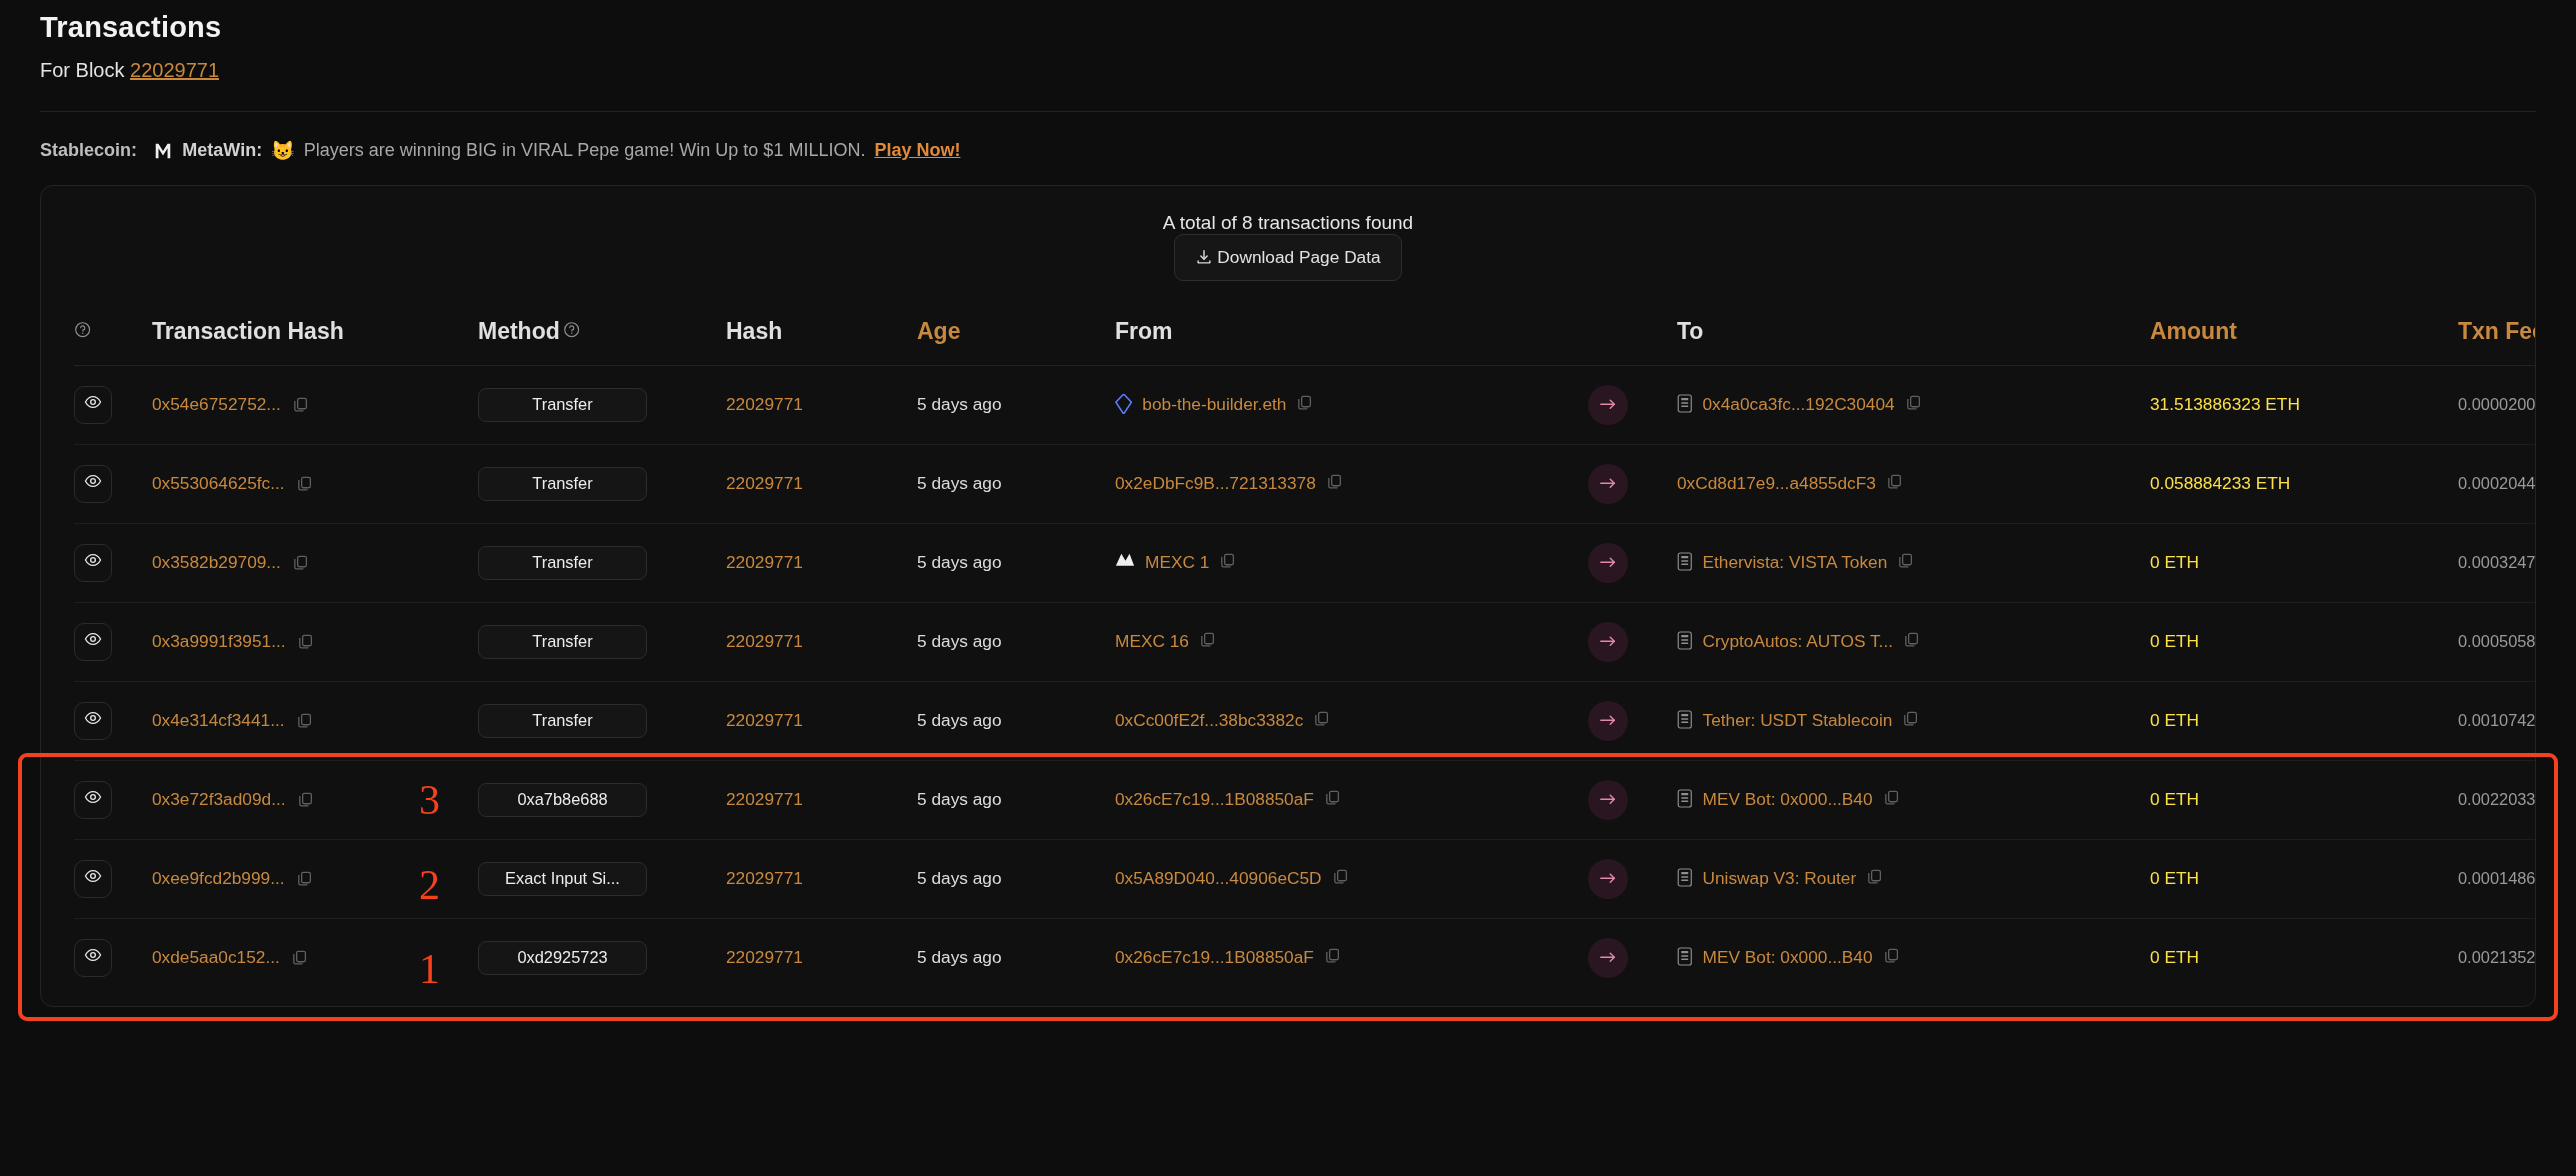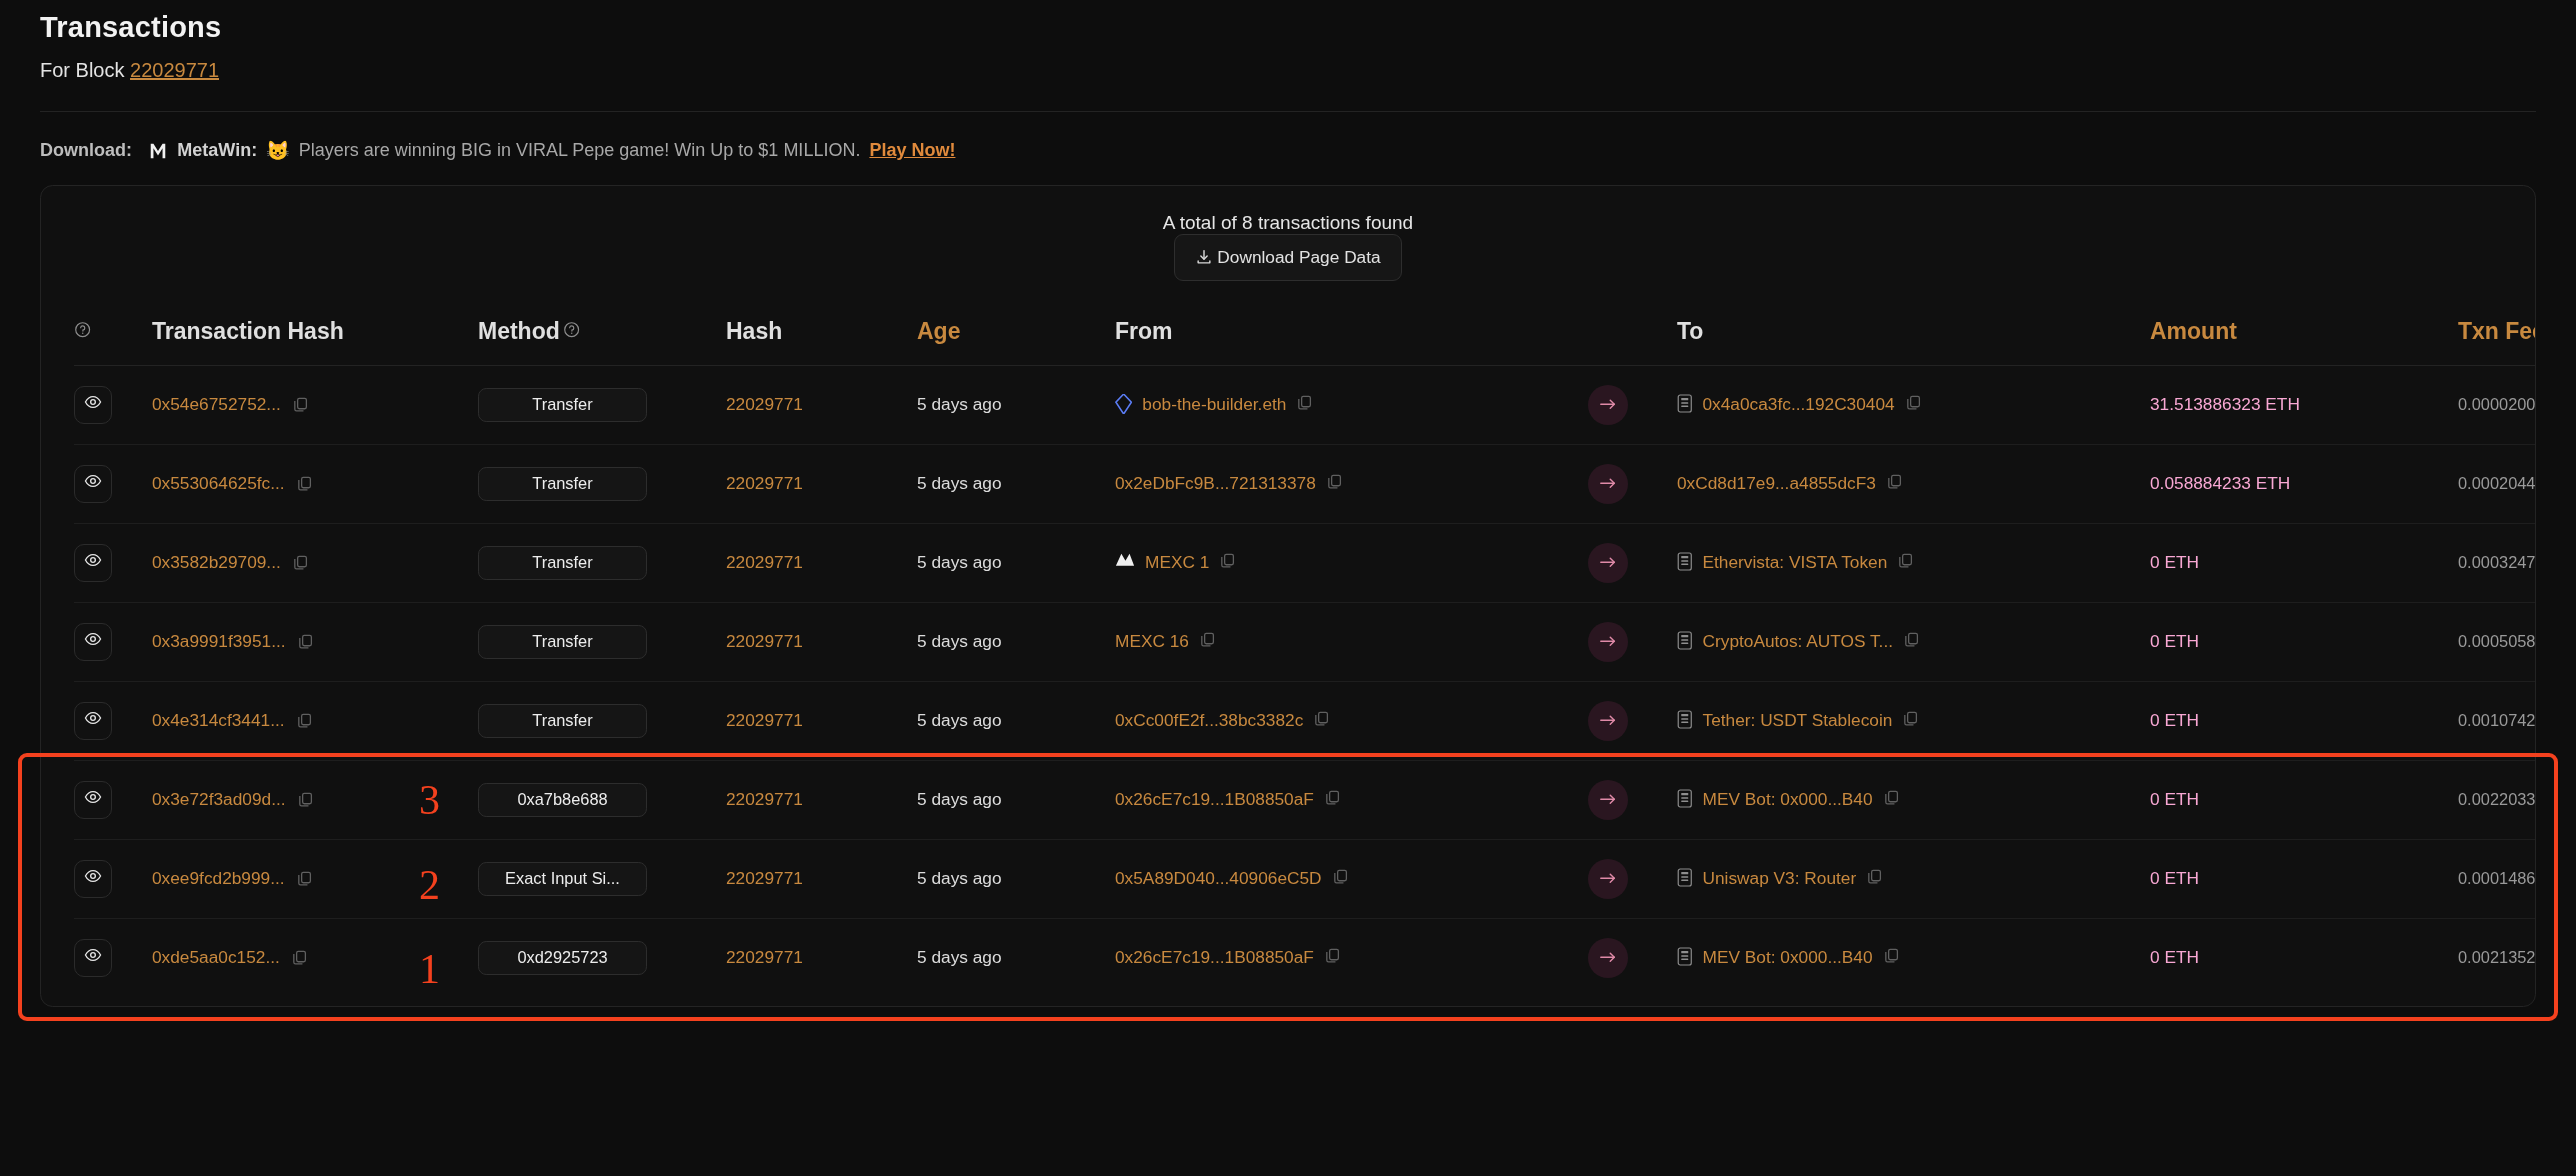--- a/index.html
+++ b/index.html
@@ -106,21 +106,21 @@
     background: #151515; color: #ededed; font-size: 16.4px;
     overflow: hidden; text-overflow: ellipsis; white-space: nowrap;
     cursor: pointer;
   }
   .age { color: #dcdcdc; }
   .addr-cell { display: flex; align-items: flex-start; gap: 10px; }
   .arrow-circle {
     width: 40px; height: 40px; border-radius: 50%;
     background: #2a1620; display:flex; align-items:center; justify-content:center;
   }
-  .amount { color: #f9a8d4; }
+  .amount { color: #fde047; }
   .fee { color: #9a9a9a; font-size: 16.4px; }
 
   .ens-ico, .contract-ico, .mexc-ico { display:inline-flex; flex: 0 0 auto; }
 
   
   .anno-box {
     position: absolute;
     border: 4.6px solid #f4411e;
     border-radius: 9px;
     pointer-events: none;
@@ -143,21 +143,21 @@
   <h1 class="page-title">Transactions</h1>
 
   <div class="subtitle">
     <span>For Block</span>
     <a class="blocknum" href="#">22029771</a>
   </div>
 
   <div class="hr"></div>
 
   <div class="sponsored">
-    <span class="lbl">Download:</span>
+    <span class="lbl">Stablecoin:</span>
     <span class="metawin-logo">
       <svg width="20" height="20" viewBox="0 0 22 22">
         <path d="M3 3 L6 3 L11 11 L16 3 L19 3 L19 19 L16 19 L16 8 L11 16 L6 8 L6 19 L3 19 Z" fill="#f0f0f0"></path>
       </svg>
     </span>
     <span class="brand">MetaWin:</span>
     <span class="pepe">😺</span>
     <span>Players are winning BIG in VIRAL Pepe game! Win Up to $1 MILLION.</span>
     <a class="play" href="#">Play Now!</a>
   </div>

